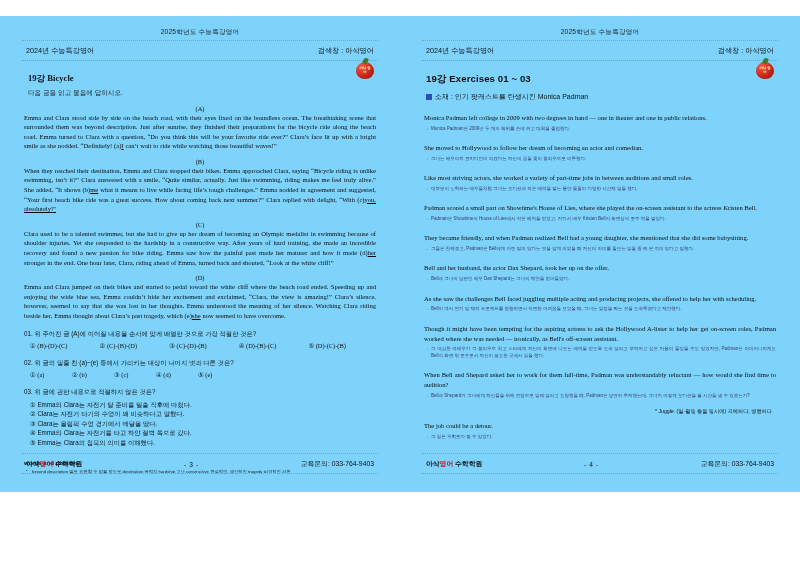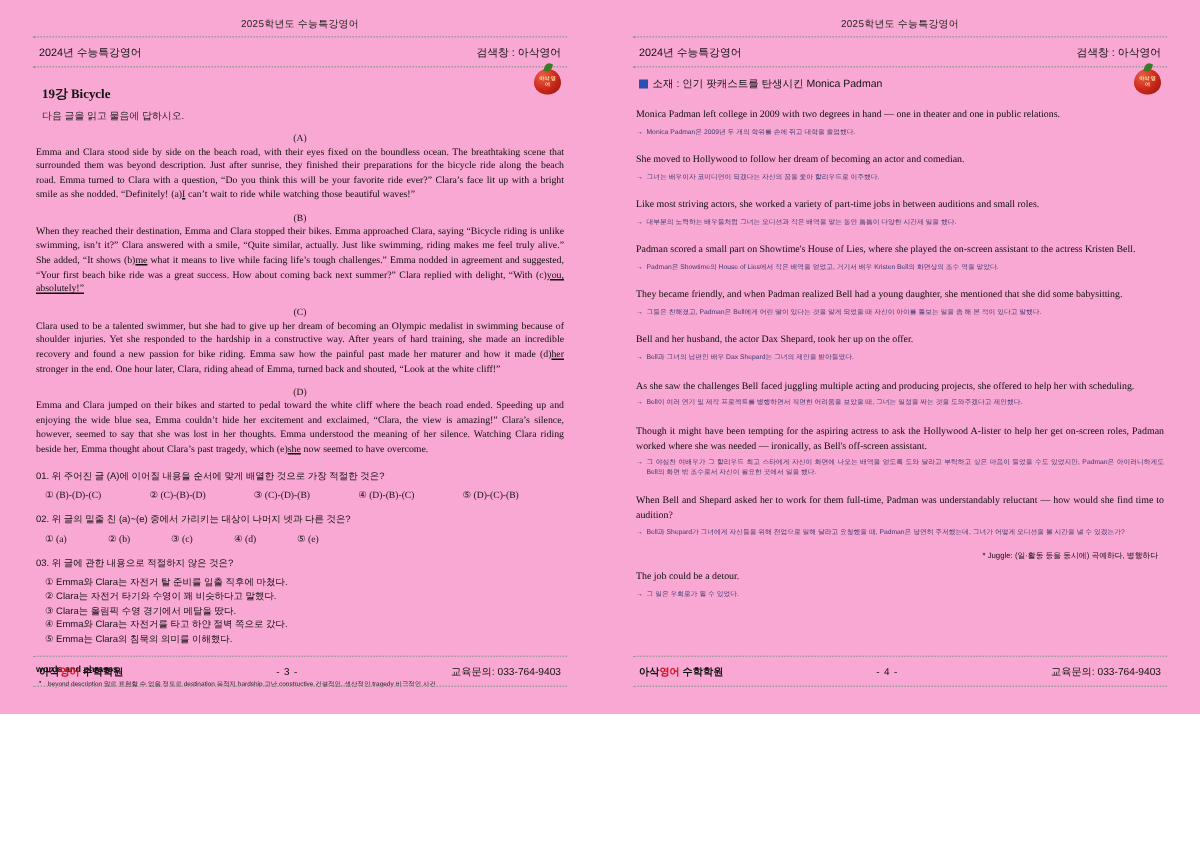--- a/index.html
+++ b/index.html
@@ -11,21 +11,22 @@
   }
   .spread {
     display: flex;
     width: 800px; height: 566px;
     background: #fff;
   }
   .page {
     position: relative;
     width: 400px; height: 476px;
     padding: 0;
-    background: #f9a8d4;
+    background: #7dd3fc;
+    margin-top: 16px;
   }
   .page-inner {
     position: absolute;
     left: 22px; right: 22px; top: 12px; bottom: 10px;
   }
 
   
   .running-head {
     text-align: center;
     font-family: "Liberation Sans", sans-serif;
@@ -344,20 +345,21 @@
         <span>검색창 : 아삭영어</span>
       </div>
       <hr class="hr-dot">
 
       <div class="apple-wrap">
         <div class="apple">
             <div class="apple-txt">아삭 영어</div>
           </div>
       </div>
 
+      <div class="ex-title">19강  Exercises 01 ~ 03</div>
       <div class="ex-topic">
         <span class="blue-sq"></span>
         <span>소재 : 인기 팟캐스트를 탄생시킨 Monica Padman</span>
       </div>
 
       <div style="margin-top:2px">
         <div class="sent-block">
           <div class="en-sent">Monica Padman left college in 2009 with two degrees in hand — one in theater and one in public relations.</div>
           <div class="ko-gloss">Monica Padman은 2009년 두 개의 학위를 손에 쥐고 대학을 졸업했다.</div>
         </div>

